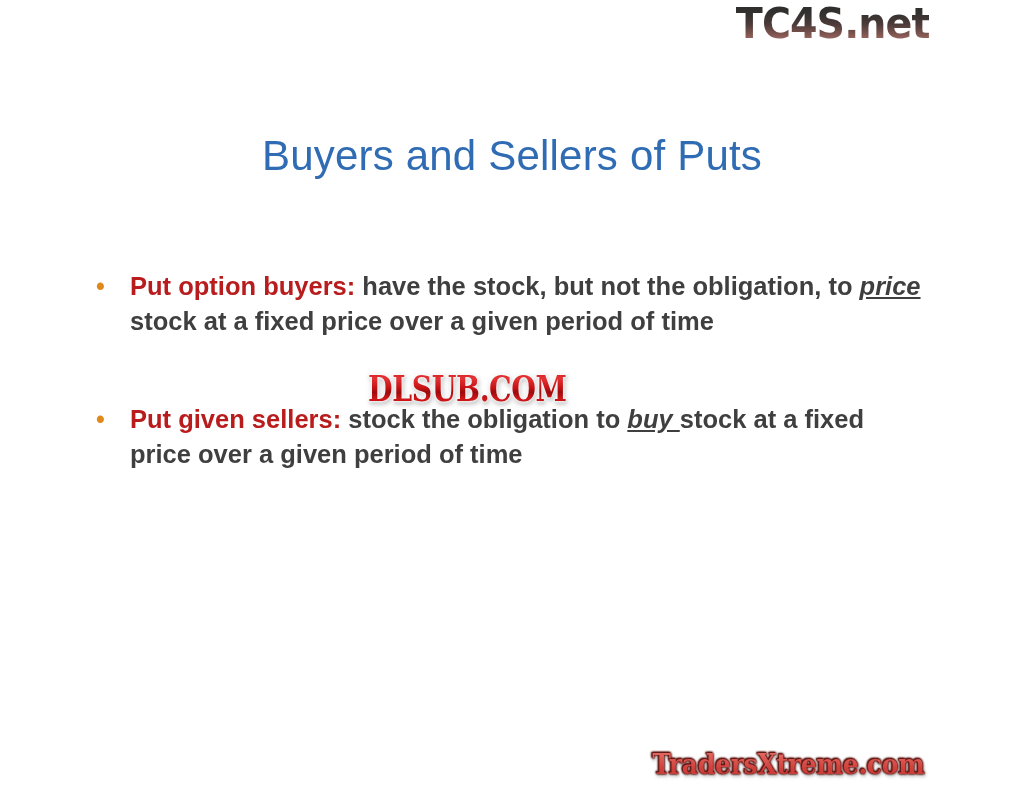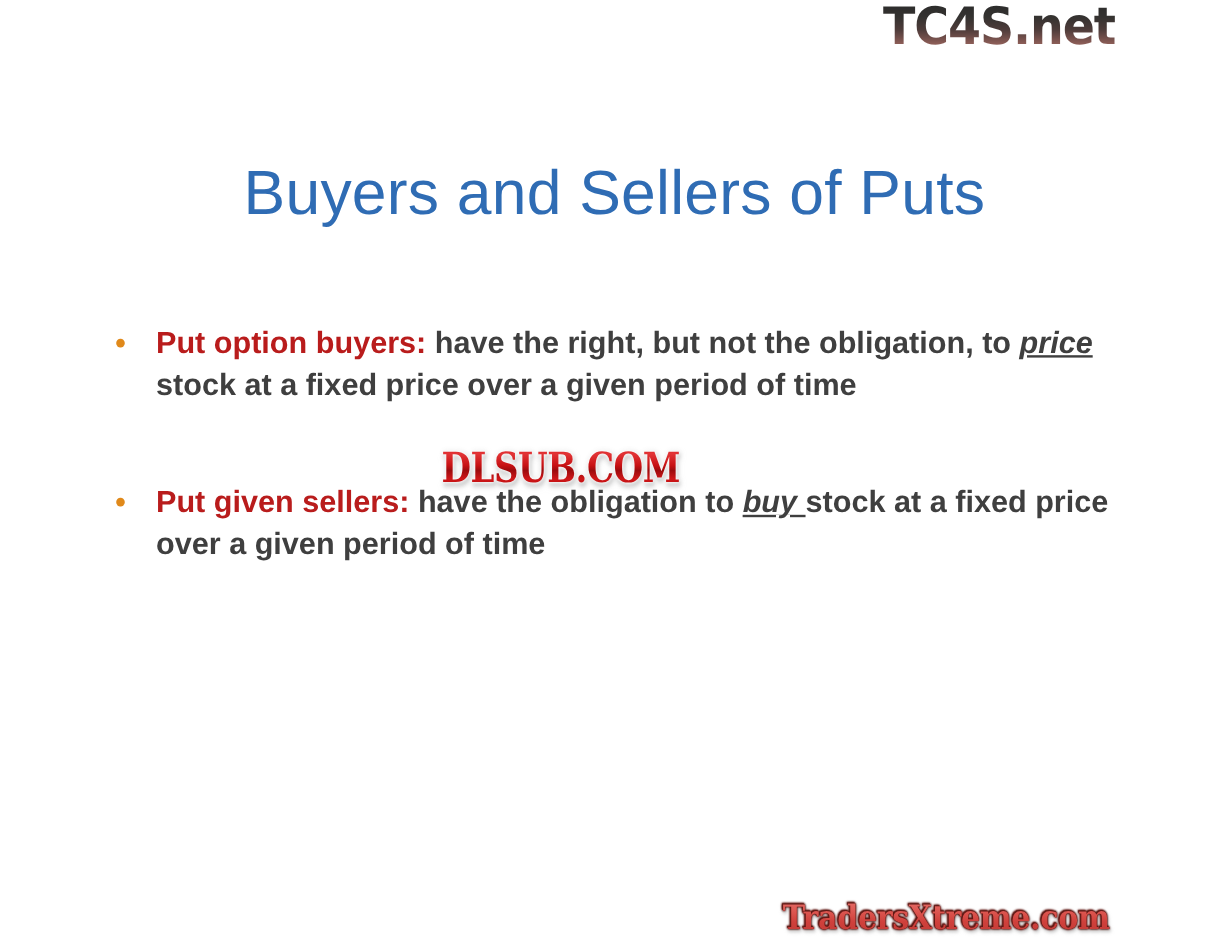--- a/index.html
+++ b/index.html
@@ -52,21 +52,21 @@
   
   .title {
     position: absolute;
     left: 0;
     top: 132px;
     width: 1024px;
     text-align: center;
     color: #2f6cb4;
     font-family: "Liberation Sans", sans-serif;
     font-weight: 400;
-    font-size: 52px;
+    font-size: 42px;
     letter-spacing: 0.2px;
     line-height: 1.15;
     white-space: nowrap;
   }
 
   
   .body {
     position: absolute;
     left: 96px;
     top: 269px;
@@ -177,26 +177,26 @@
 <div class="slide">
 
   <div class="wm-top">TC4S.net</div>
 
   <div class="title">Buyers and Sellers of Puts</div>
 
   <div class="body">
 
     <div class="bullet-row">
       <span class="bullet-dot">•</span>
-      <span class="bullet-text"><span class="lead">Put option buyers:</span><span> have the right, but not the obligation, to </span><span class="emph">price</span><span> stock at a fixed price over a given period of time</span></span>
+      <span class="bullet-text"><span class="lead">Put option buyers:</span><span> have the stock, but not the obligation, to </span><span class="emph">price</span><span> stock at a fixed price over a given period of time</span></span>
     </div>
 
     <div class="bullet-row">
       <span class="bullet-dot">•</span>
-      <span class="bullet-text"><span class="lead">Put given sellers:</span><span> have the obligation to </span><span class="emph">buy </span><span>stock at a fixed price over a given period of time</span></span>
+      <span class="bullet-text"><span class="lead">Put given sellers:</span><span> stock the obligation to </span><span class="emph">buy </span><span>stock at a fixed price over a given period of time</span></span>
     </div>
 
   </div>
 
   <div class="wm-dlsub">DLSUB.COM</div>
 
   <div class="wm-bottom">TradersXtreme.com</div>
 
 </div>
 

